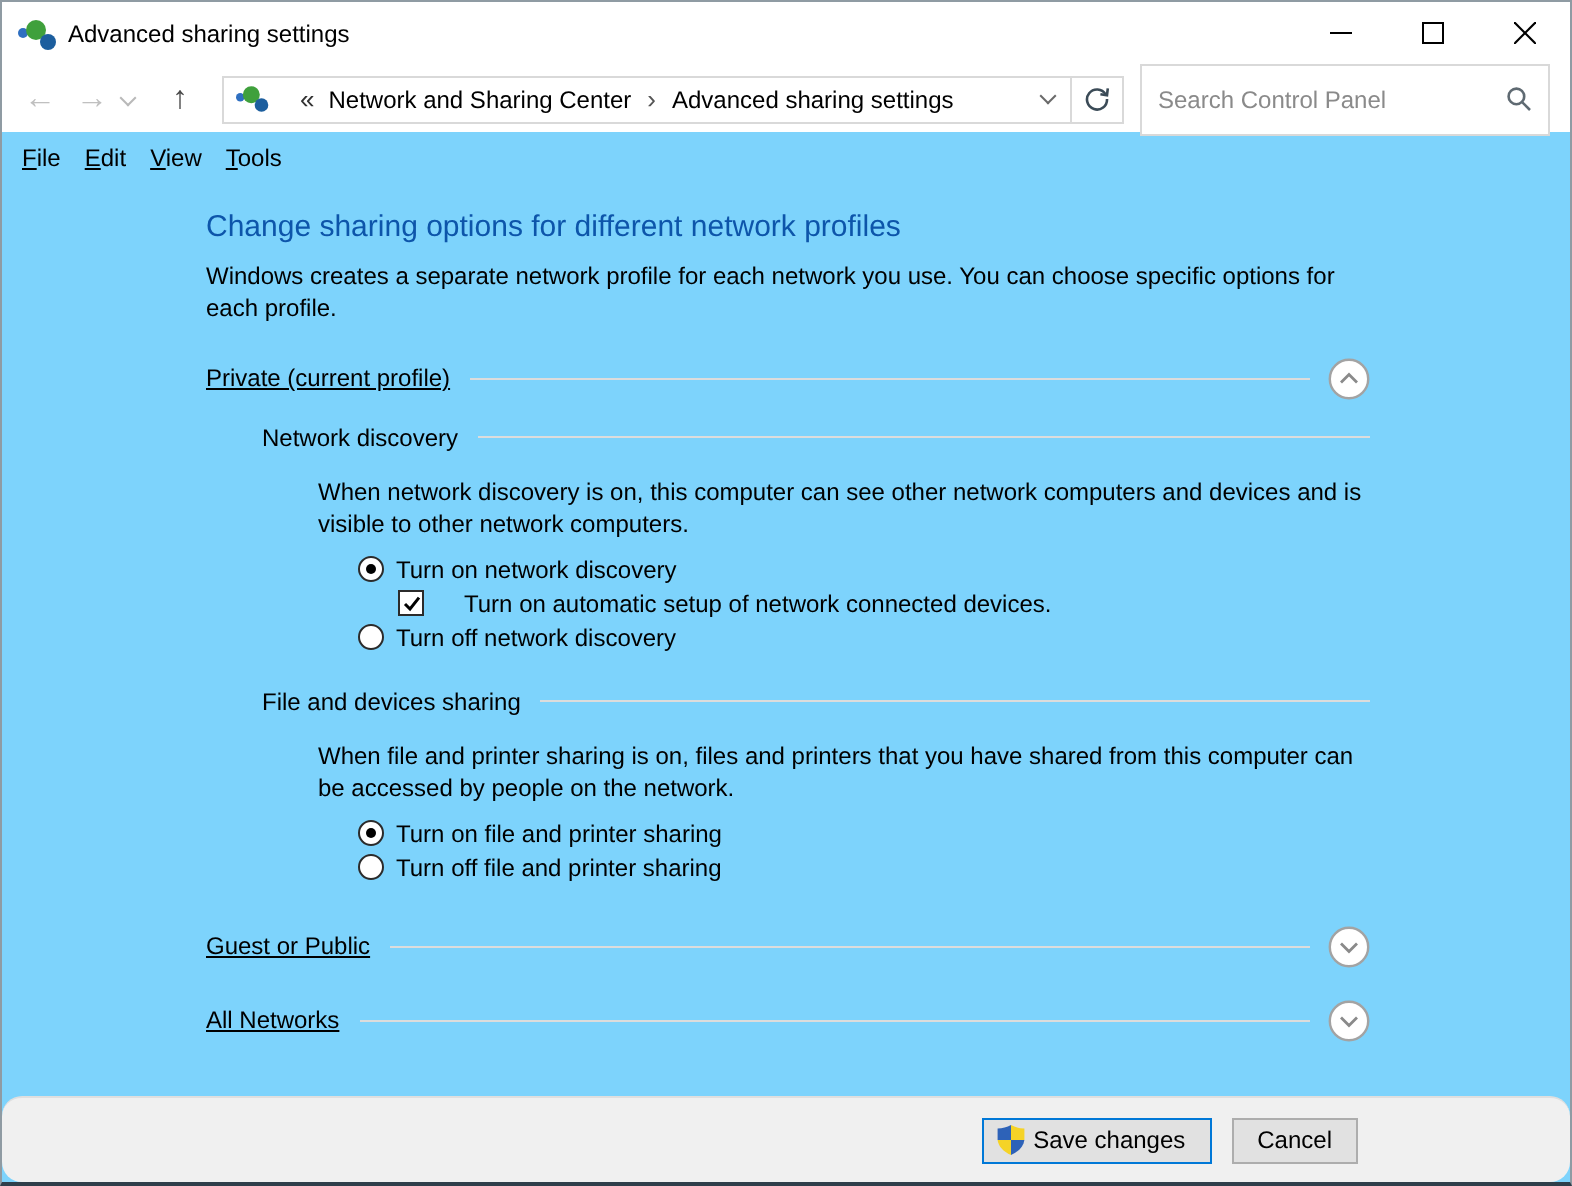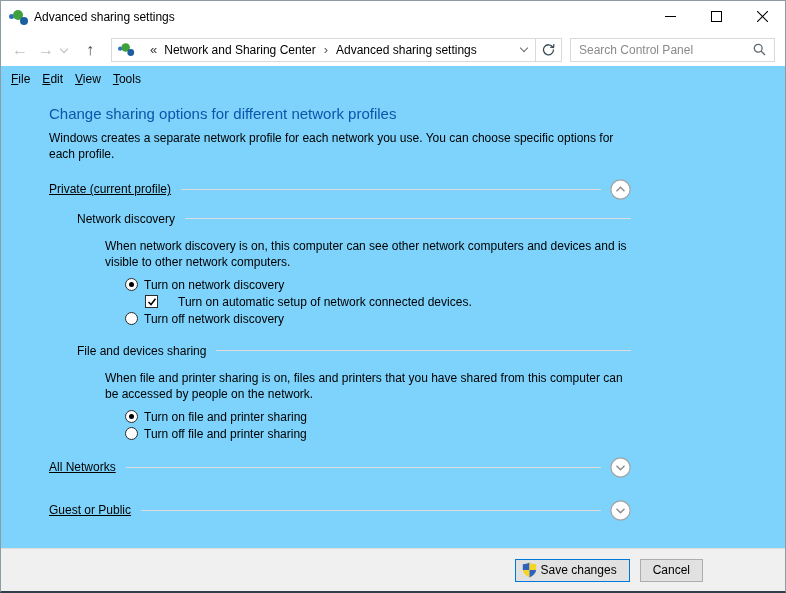--- a/index.html
+++ b/index.html
@@ -27,45 +27,45 @@
   .up-arrow { margin:0 4px; }
   .bc-wrap { flex:1; height:24px; border:1px solid #d9d9d9; display:flex; align-items:stretch; margin:0 8px 0 4px; background:#fff; }
   .breadcrumb { flex:1; display:flex; align-items:center; padding:0 4px 0 6px; gap:7px; overflow:hidden; white-space:nowrap; }
   .bc-icon { transform:scale(0.85); transform-origin:left center; }
   .crumb-prefix { color:#333; font-size:13px; }
   .crumb { color:#000; }
   .crumb-sep { color:#555; font-size:13px; padding:0 1px; }
   .bc-dd { width:22px; display:flex; align-items:center; justify-content:center; }
   .bc-dd .chev { border-color:#6a6a6a; margin:0 0 3px 0; }
   .refresh-btn { width:26px; border-left:1px solid #d9d9d9; display:flex; align-items:center; justify-content:center; }
-  .searchbox { width:205px; height:24px; border:1px solid #d9d9d9; display:flex; align-items:center; padding:0 8px; background:#fff; }
+  .searchbox { width:205px; height:36px; border:1px solid #d9d9d9; display:flex; align-items:center; padding:0 8px; background:#fff; }
   .searchbox input { border:none; outline:none; flex:1; font-size:12px; font-family:inherit; color:#333; min-width:0; background:transparent; }
   .searchbox input::placeholder { color:#8a8a8a; }
   
   .menubar { height:25px; display:flex; align-items:center; padding-left:10px; gap:12px; flex:0 0 auto; }
   .menu-item { display:inline-block; cursor:default; }
   .menu-item::first-letter { text-decoration:underline; }
   
-  .content { flex:1; padding:14px 0 0 48px; overflow:hidden; }
+  .content { flex:1; padding:14px 0 0 102px; overflow:hidden; }
   .heading { font-size:15px; font-weight:400; color:#0d55aa; margin-bottom:9px; }
   .intro { width:568px; line-height:1.32; }
   .section-row { display:flex; align-items:center; width:582px;text-decoration:underline; }
   .section-title { margin-right:10px; white-space:nowrap; }
   .hline { flex:1; height:1px; background:#dcdcdc; }
   .chev-btn { width:21px; height:21px; margin-left:9px; flex:0 0 auto; cursor:default; }
   .sub-row { display:flex; align-items:center; width:554px; margin-left:28px; }
   .desc { margin-left:56px; width:528px; line-height:1.34; }
   .options { margin-left:76px;text-align:right; }
   .option { display:flex; align-items:center; gap:6px; margin:3px 0; cursor:default; }
   .option.cb { margin-left:20px;gap:20px; }
   .radio-circle { width:13px; height:13px; border:1px solid #2b2b2b; border-radius:50%; background:#fff; display:inline-flex; align-items:center; justify-content:center; flex:0 0 auto; }
   .radio-circle.checked::after { content:""; width:5px; height:5px; border-radius:50%; background:#000; }
   .checkbox-box { width:13px; height:13px; border:1px solid #2b2b2b; background:#fff; display:inline-flex; align-items:center; justify-content:center; flex:0 0 auto; }
   
-  .footer { height:43px; background:#f0f0f0; border-top:1px solid #dfdfdf; display:flex; align-items:center; justify-content:flex-end; gap:10px; padding-right:82px; flex:0 0 auto; }
+  .footer { height:43px; background:#f0f0f0; border-top:1px solid #dfdfdf; display:flex; align-items:center; justify-content:flex-end; gap:10px; padding-right:106px; flex:0 0 auto;border-radius:10px; }
   .btn { height:23px; background:#e1e1e1; border:1px solid #adadad; font-size:12px; font-family:inherit; display:flex; align-items:center; justify-content:center; padding:0 12px; cursor:default; }
   .btn.primary { border-color:#0078d7; padding-left:6px; }
   .btn .shield { margin-right:4px; }
   .mt16{margin-top:16px}.mt12{margin-top:12px}.mt18{margin-top:18px}.mt8{margin-top:8px}.mt22{margin-top:22px}
 </style>
 </head>
 <body>
 
 <div class="window">
 
@@ -187,31 +187,31 @@
       <label class="option">
         <span class="radio-circle checked"></span>
         <span>Turn on file and printer sharing</span>
       </label>
       <label class="option">
         <span class="radio-circle"></span>
         <span>Turn off file and printer sharing</span>
       </label>
     </div>
 
-    <div class="section-row mt16">
-      <span class="section-title">All Networks</span>
+    <div class="section-row mt22">
+      <span class="section-title">Guest or Public</span>
       <span class="hline"></span>
       <svg class="chev-btn" viewBox="0 0 21 21">
         <circle cx="10.5" cy="10.5" r="9.6" fill="#fff" stroke="#a3a3a3" stroke-width="1.2"></circle>
         <polyline points="6.5,8.7 10.5,12.7 14.5,8.7" fill="none" stroke="#8a8a8a" stroke-width="1.4"></polyline>
       </svg>
     </div>
 
-    <div class="section-row mt22">
-      <span class="section-title">Guest or Public</span>
+    <div class="section-row mt16">
+      <span class="section-title">All Networks</span>
       <span class="hline"></span>
       <svg class="chev-btn" viewBox="0 0 21 21">
         <circle cx="10.5" cy="10.5" r="9.6" fill="#fff" stroke="#a3a3a3" stroke-width="1.2"></circle>
         <polyline points="6.5,8.7 10.5,12.7 14.5,8.7" fill="none" stroke="#8a8a8a" stroke-width="1.4"></polyline>
       </svg>
     </div>
   </div>
 
   <div class="footer">
     <button class="btn primary">

